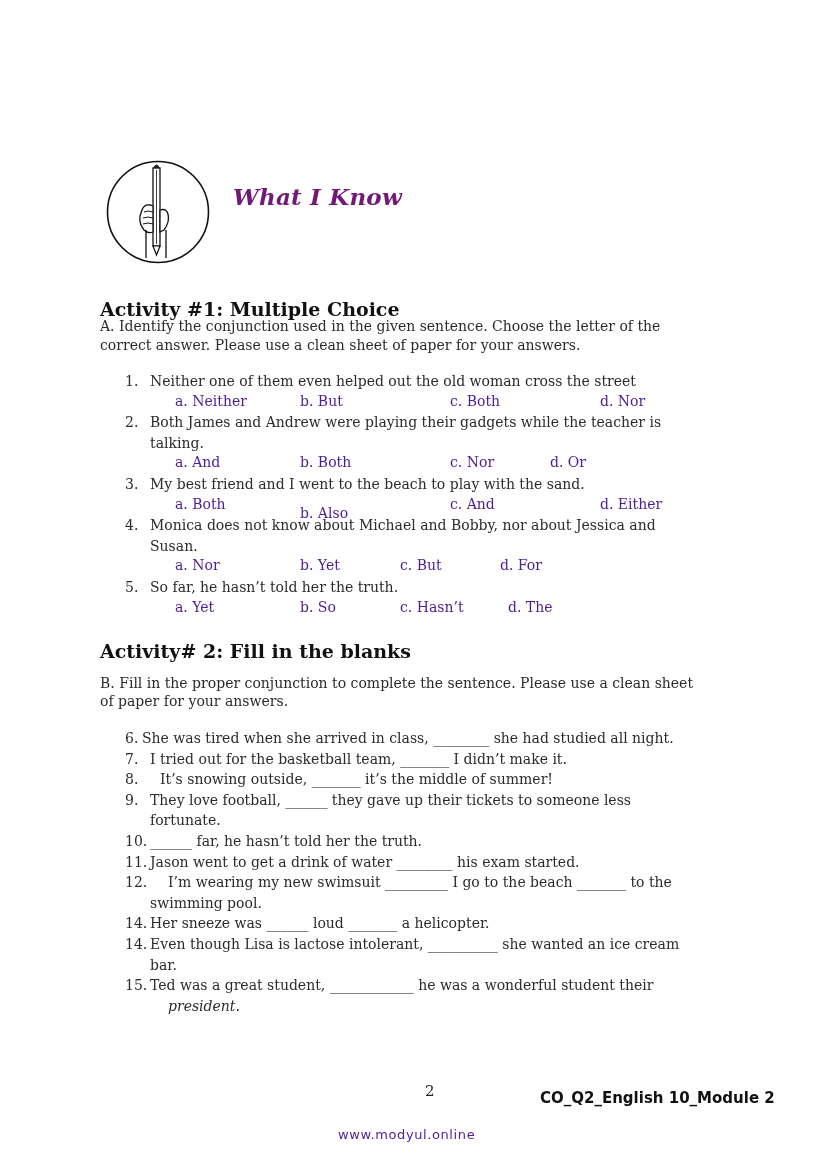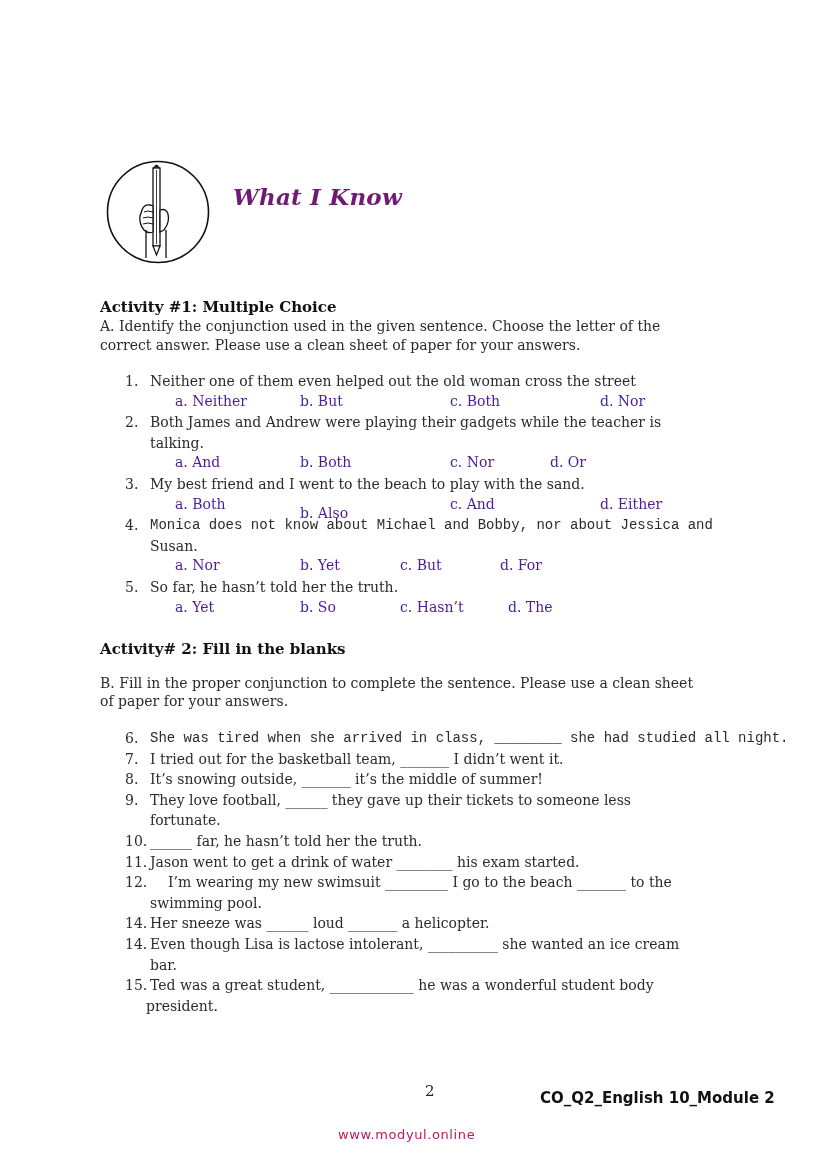--- a/index.html
+++ b/index.html
@@ -2,30 +2,30 @@
 <html><head>
 <meta charset="utf-8">
 <style>
   html, body { margin: 0; padding: 0; background: #ffffff; }
   body { width: 826px; height: 1169px; position: relative; overflow: hidden;
          font-family: "DejaVu Serif", "Liberation Serif", serif; color: #2b2b2b; }
   .abs { position: absolute; }
   .icon-circle { left: 106px; top: 160px; width: 104px; height: 104px; }
   .title { left: 233px; top: 183px; font-family: "DejaVu Serif", serif; font-weight: bold;
            font-style: italic; font-size: 23px; color: #701a75; letter-spacing: 0.2px; }
-  .heading { font-weight: bold; font-size: 15px; color: #111; }
+  .heading { font-weight: bold; font-size: 19px; color: #111; }
   .para { font-size: 14px; line-height: 19px; color: #2b2b2b; }
   .q { font-size: 14px; line-height: 20.6px; color: #2b2b2b; }
   .opt { position: absolute; font-size: 14px; color: #4c1d95; }
   .fq { position: absolute; font-size: 14px; line-height: 20.6px; color: #2b2b2b; }
   .pagenum { left: 425px; top: 1082px; font-size: 15px; color: #222; }
   .code { left: 540px; top: 1089px; font-family: "DejaVu Sans", sans-serif; font-weight: bold;
           font-size: 15px; color: #111; }
   .url { left: 338px; top: 1127px; font-family: "DejaVu Sans", sans-serif; font-size: 13px;
-         color: #be185d; letter-spacing: 0.6px; }
+         color: #4c1d95; letter-spacing: 0.6px; }
 </style>
 </head>
 <body>
 
 <svg class="abs icon-circle" viewBox="0 0 104 104">
   <circle cx="52" cy="52" r="50.5" fill="#fff" stroke="#111" stroke-width="1.6"></circle>
 
   <rect x="47" y="8" width="7" height="78" fill="#fff" stroke="#111" stroke-width="1.3"></rect>
   <line x1="50.5" y1="10" x2="50.5" y2="84" stroke="#111" stroke-width="0.8"></line>
   <path d="M47 8 Q50.5 1 54 8 Z" fill="#222"></path>
@@ -57,60 +57,60 @@
     <div class="opt" style="left: 300px; top: 454.2px;">b. Both</div>
     <div class="opt" style="left: 450px; top: 454.2px;">c. Nor</div>
     <div class="opt" style="left: 550px; top: 454.2px;">d. Or</div>
     <div class="abs q" style="left: 125px; top: 474px;">3.</div>
     <div class="abs q" style="left: 150px; top: 474px;">My best friend and I went to the beach to play with the sand.</div>
     <div class="opt" style="left: 175px; top: 495.6px;">a.  Both</div>
     <div class="opt" style="left: 300px; top: 495.6px; margin-top: 9px;">b. Also</div>
     <div class="opt" style="left: 450px; top: 495.6px;">c. And</div>
     <div class="opt" style="left: 600px; top: 495.6px;">d. Either</div>
     <div class="abs q" style="left: 125px; top: 515px;">4.</div>
-    <div class="abs q" style="left: 150px; top: 515px; font-family: Liberation Mono, monospace;">Monica does not know about Michael and Bobby, nor about Jessica and</div>
+    <div class="abs q" style="left: 150px; top: 515px;">Monica does not know about Michael and Bobby, nor about Jessica and</div>
     <div class="abs q" style="left: 150px; top: 535.6px;">Susan.</div>
     <div class="opt" style="left: 175px; top: 557.2px;">a.  Nor</div>
     <div class="opt" style="left: 300px; top: 557.2px;">b. Yet</div>
     <div class="opt" style="left: 400px; top: 557.2px;">c. But</div>
     <div class="opt" style="left: 500px; top: 557.2px;">d. For</div>
     <div class="abs q" style="left: 125px; top: 577px;">5.</div>
     <div class="abs q" style="left: 150px; top: 577px;">So far, he hasn’t told her the truth.</div>
     <div class="opt" style="left: 175px; top: 598.6px;">a.  Yet</div>
     <div class="opt" style="left: 300px; top: 598.6px;">b. So</div>
     <div class="opt" style="left: 400px; top: 598.6px;">c. Hasn’t</div>
     <div class="opt" style="left: 500px; top: 598.6px; margin-left: 8px;">d. The</div>
   </div>
 
 <div class="abs heading" style="left:100px; top:640px;">Activity# 2: Fill in the blanks</div>
 <div class="abs para" style="left:100px; top:674px;">B. Fill in the proper conjunction to complete the sentence. Please use a clean sheet</div>
 <div class="abs para" style="left:100px; top:692px;">of paper for your answers.</div>
 
 <div id="fb-list">
     <div class="fq" style="left: 125px; top: 728px;">6.</div>
-    <div class="fq" style="left: 150px; top: 728px; font-family: Liberation Mono, monospace;">She was tired when she arrived in class, ________ she had studied all night.</div>
+    <div class="fq" style="left: 142px; top: 728px;">She was tired when she arrived in class, ________ she had studied all night.</div>
     <div class="fq" style="left: 125px; top: 748.6px;">7.</div>
-    <div class="fq" style="left: 150px; top: 748.6px;">I tried out for the basketball team, _______ I didn’t went it.</div>
+    <div class="fq" style="left: 150px; top: 748.6px;">I tried out for the basketball team, _______ I didn’t make it.</div>
     <div class="fq" style="left: 125px; top: 769.2px;">8.</div>
-    <div class="fq" style="left: 150px; top: 769.2px;">It’s snowing outside, _______ it’s the middle of summer!</div>
+    <div class="fq" style="left: 160px; top: 769.2px;">It’s snowing outside, _______ it’s the middle of summer!</div>
     <div class="fq" style="left: 125px; top: 789.8px;">9.</div>
     <div class="fq" style="left: 150px; top: 789.8px;">They love football, ______ they gave up their tickets to someone less</div>
     <div class="fq" style="left: 150px; top: 810.4px;">fortunate.</div>
     <div class="fq" style="left: 125px; top: 831px;">10.</div>
     <div class="fq" style="left: 150px; top: 831px;">______ far, he hasn’t told her the truth.</div>
     <div class="fq" style="left: 125px; top: 851.6px;">11.</div>
     <div class="fq" style="left: 150px; top: 851.6px;">Jason went to get a drink of water ________ his exam started.</div>
     <div class="fq" style="left: 125px; top: 872.2px;">12.</div>
     <div class="fq" style="left: 150px; top: 872.2px; margin-left: 18px;">I’m wearing my new swimsuit _________ I go to the beach _______ to the</div>
     <div class="fq" style="left: 150px; top: 892.8px;">swimming pool.</div>
     <div class="fq" style="left: 125px; top: 913.4px;">14.</div>
     <div class="fq" style="left: 150px; top: 913.4px;">Her sneeze was ______ loud _______ a helicopter.</div>
     <div class="fq" style="left: 125px; top: 934px;">14.</div>
     <div class="fq" style="left: 150px; top: 934px;">Even though Lisa is lactose intolerant, __________ she wanted an ice cream</div>
     <div class="fq" style="left: 150px; top: 954.6px;">bar.</div>
     <div class="fq" style="left: 125px; top: 975.2px;">15.</div>
-    <div class="fq" style="left: 150px; top: 975.2px;">Ted was a great student, ____________ he was a wonderful student body</div>
-    <div class="fq" style="left: 146px; top: 995.8px;">president.</div>
+    <div class="fq" style="left: 150px; top: 975.2px;">Ted was a great student, ____________ he was a wonderful student their</div>
+    <div class="fq" style="left: 168px; top: 995.8px; font-style: italic;">president.</div>
   </div>
 
 <div class="abs pagenum">2</div>
 <div class="abs code">CO_Q2_English 10_Module 2</div>
 <div class="abs url">www.modyul.online</div>
 
 </body></html>

